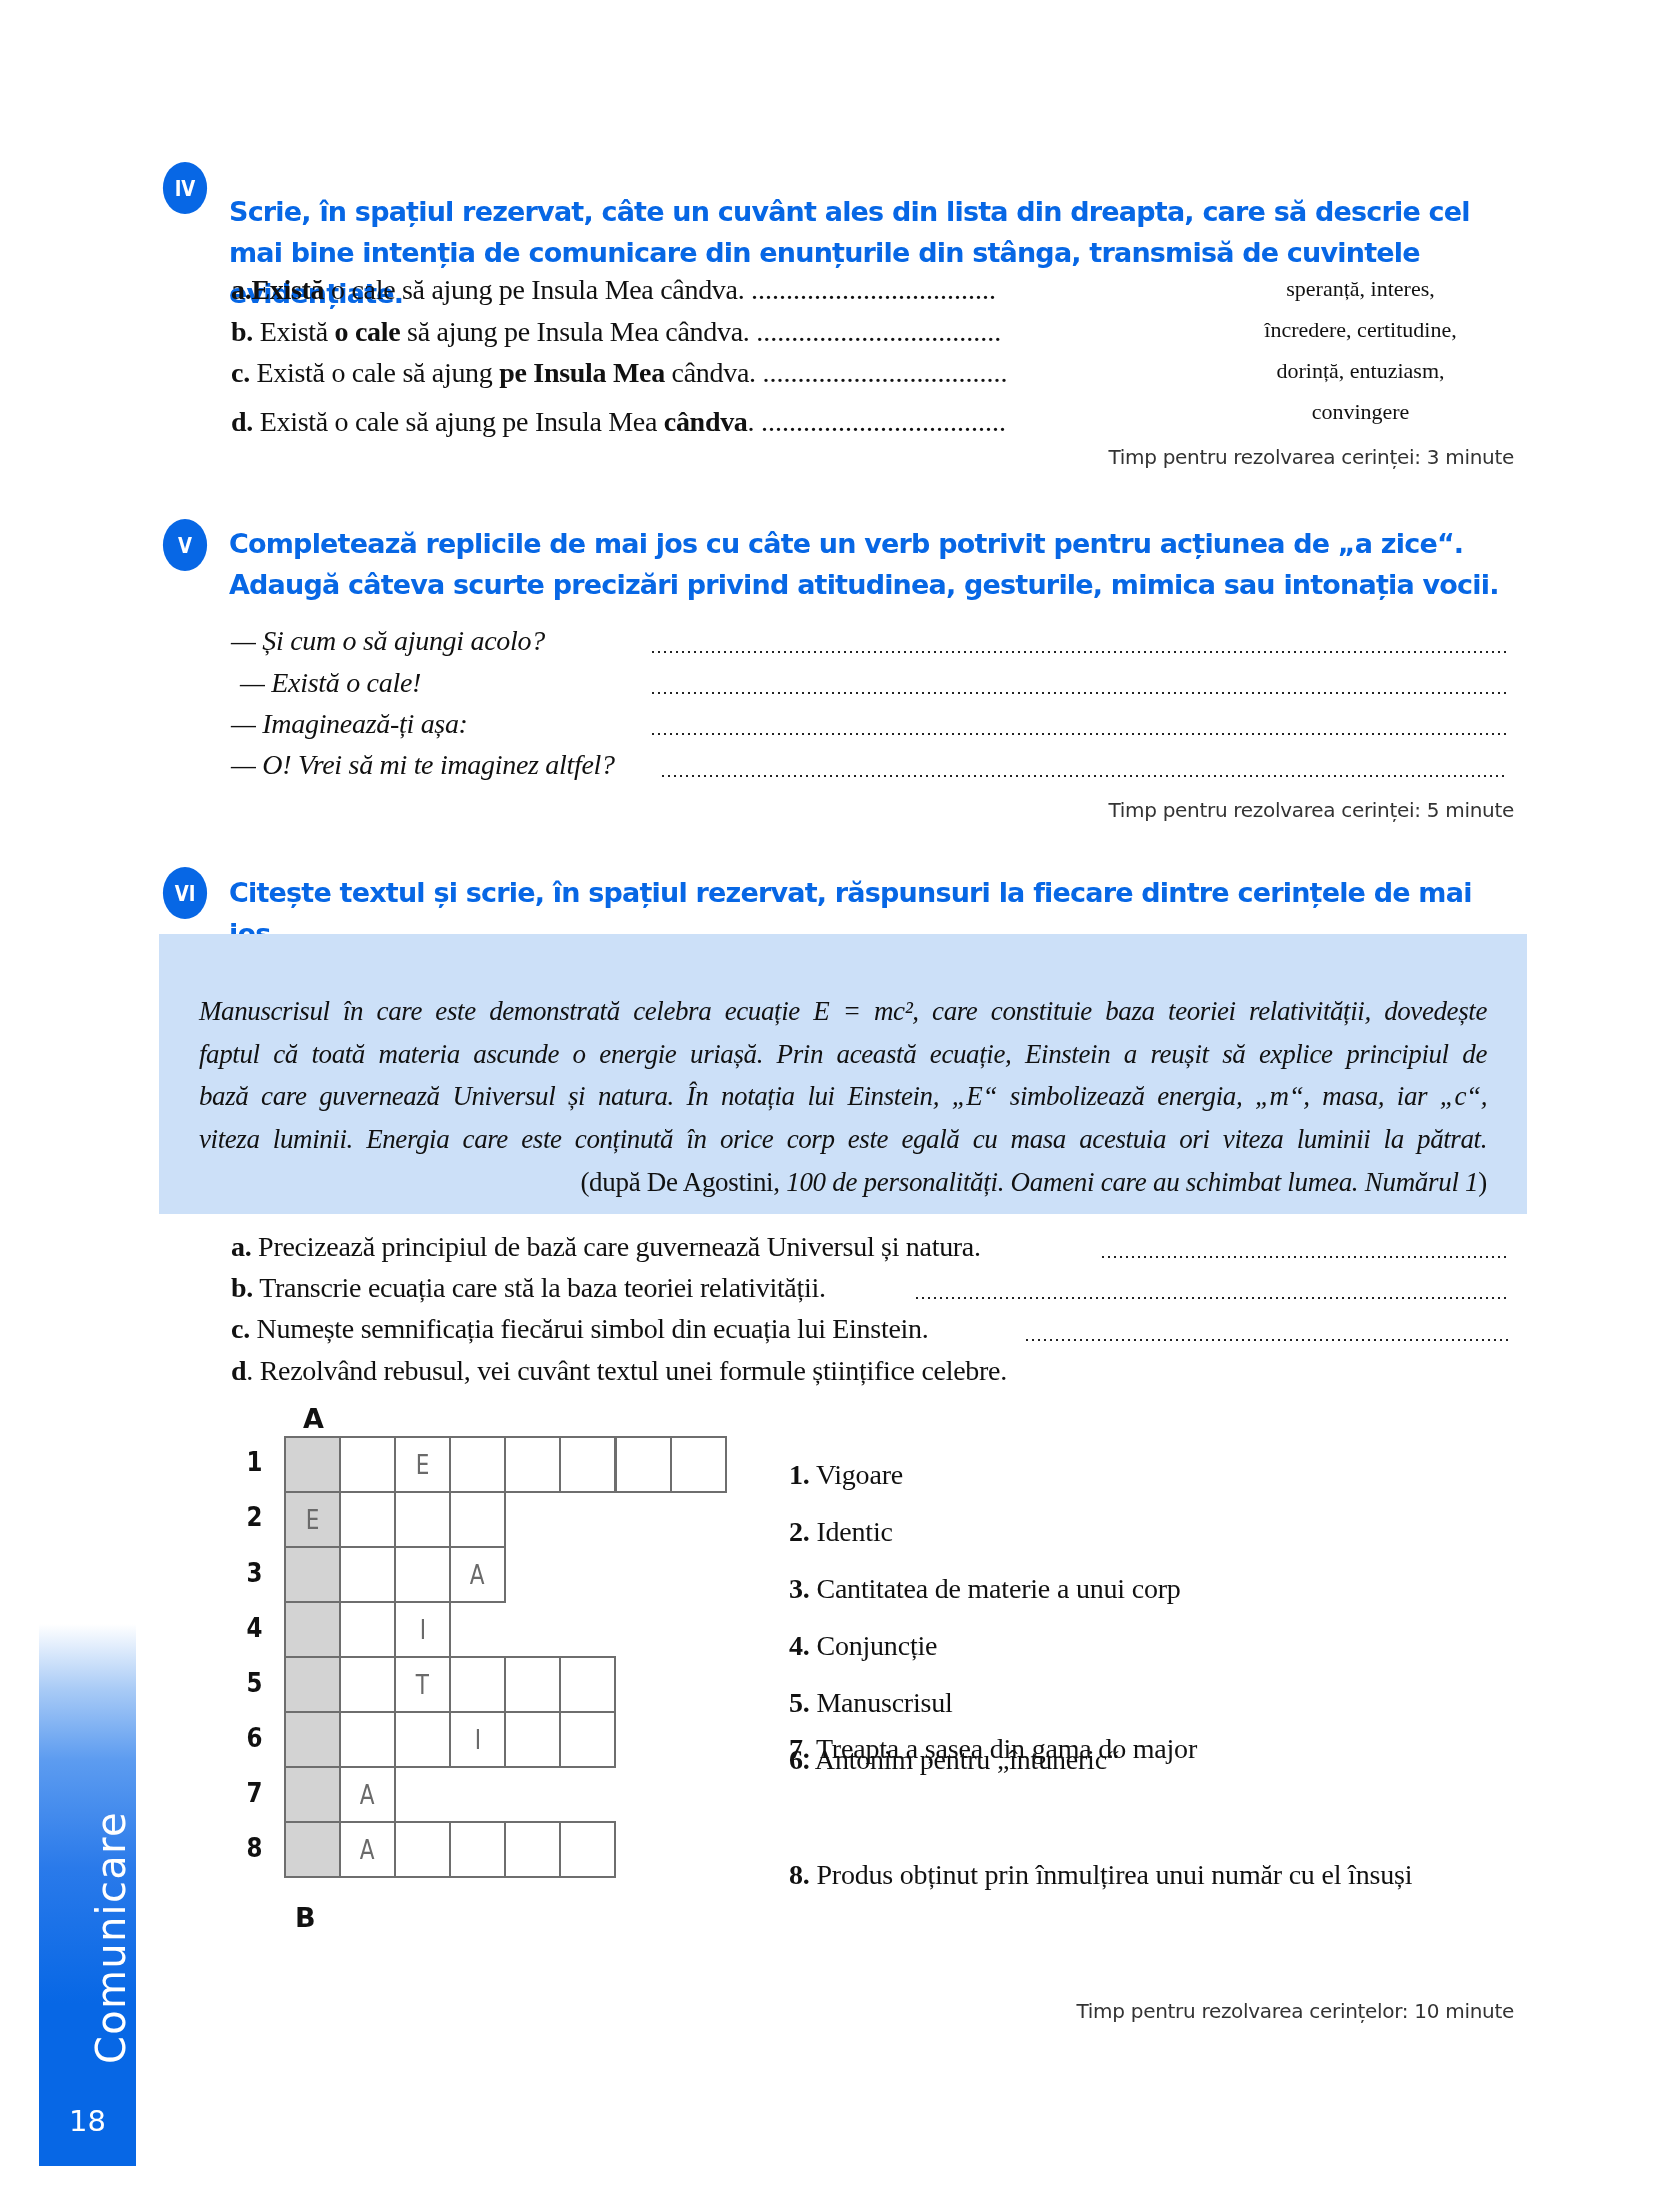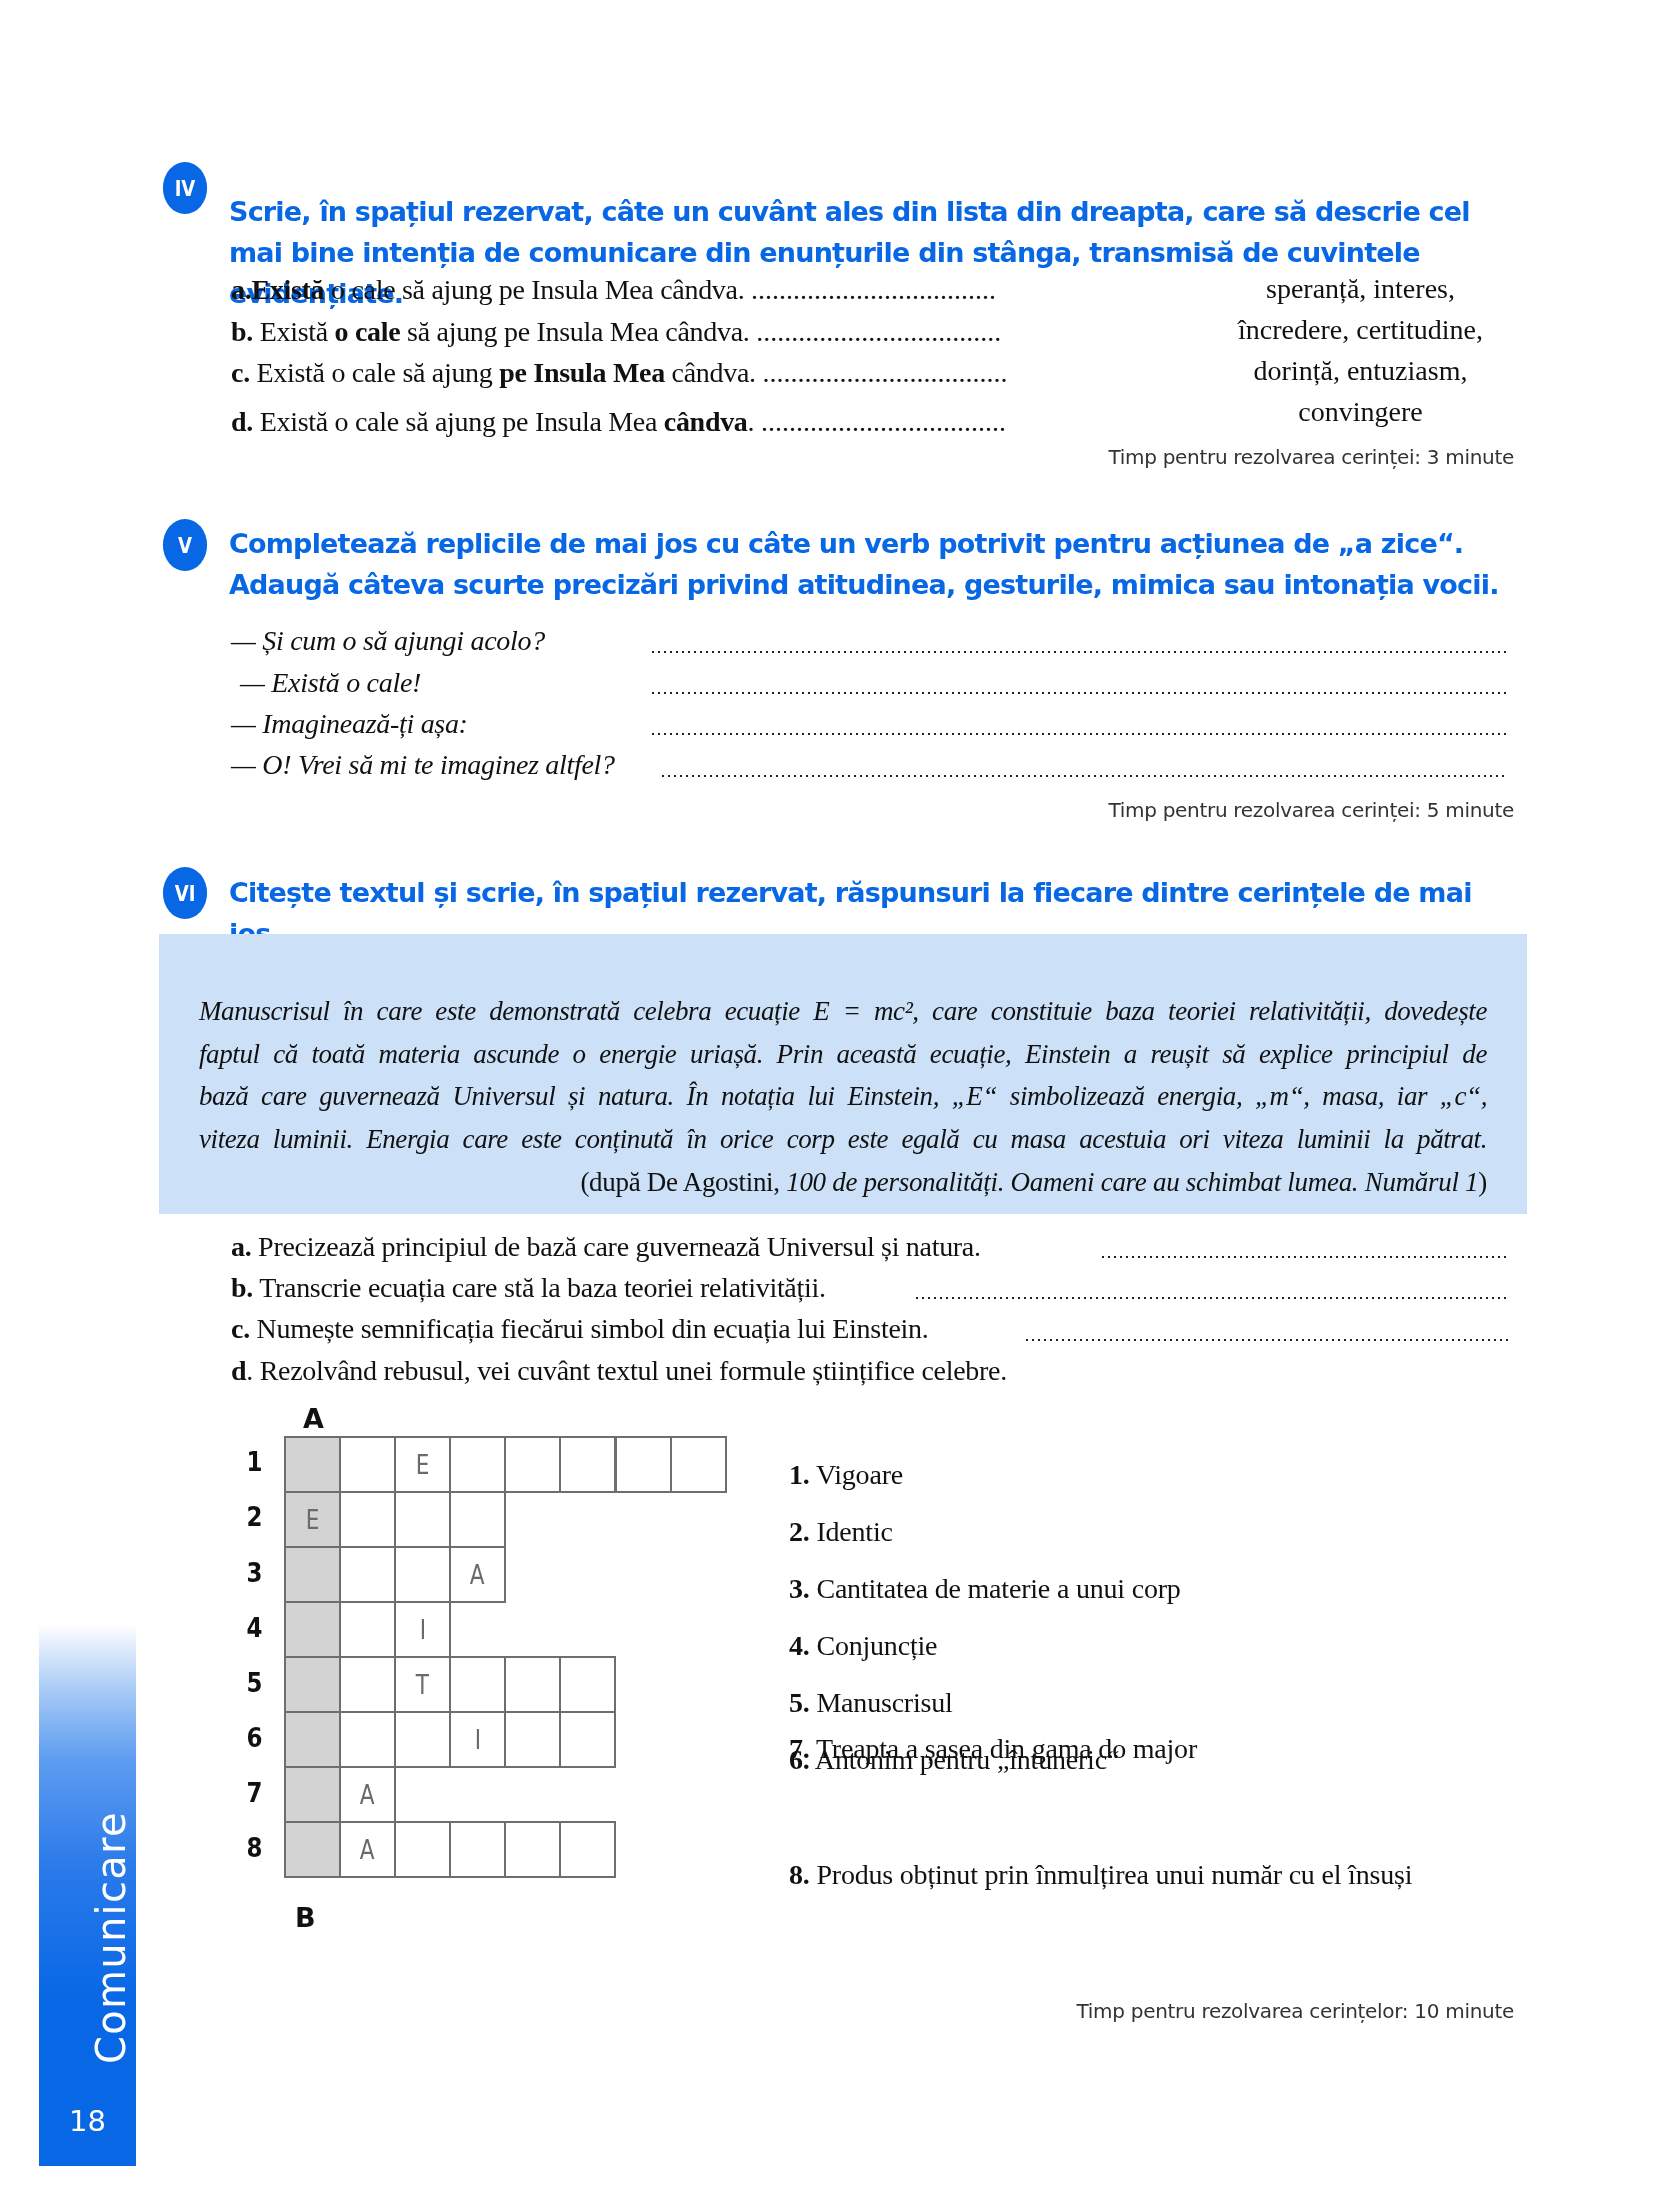--- a/index.html
+++ b/index.html
@@ -26,21 +26,21 @@
     letter-spacing: -0.3px;
   }
   .line b { font-weight: bold; }
   .dots { letter-spacing: 0; }
   .timing {
     position: absolute; right: 140px; font-family: "DejaVu Sans", sans-serif;
     font-size: 20px; color: #333; white-space: nowrap; letter-spacing: -0.3px;
   }
   .wordlist {
     position: absolute; left: 1187px; width: 347px; text-align: center;
-    font-size: 28px; line-height: 41px;
+    font-size: 22px; line-height: 41px;
   }
   .replica { font-style: italic; }
   .dotfill {
     position: absolute; height: 4px; top: 29px;
     background-image: radial-gradient(circle, #222 1.1px, transparent 1.3px);
     background-size: 6px 4px; background-repeat: repeat-x;
   }
   .textbox {
     position: absolute; left: 159px; top: 934px; width: 1368px; height: 280px;
     background: #cce0f8;

